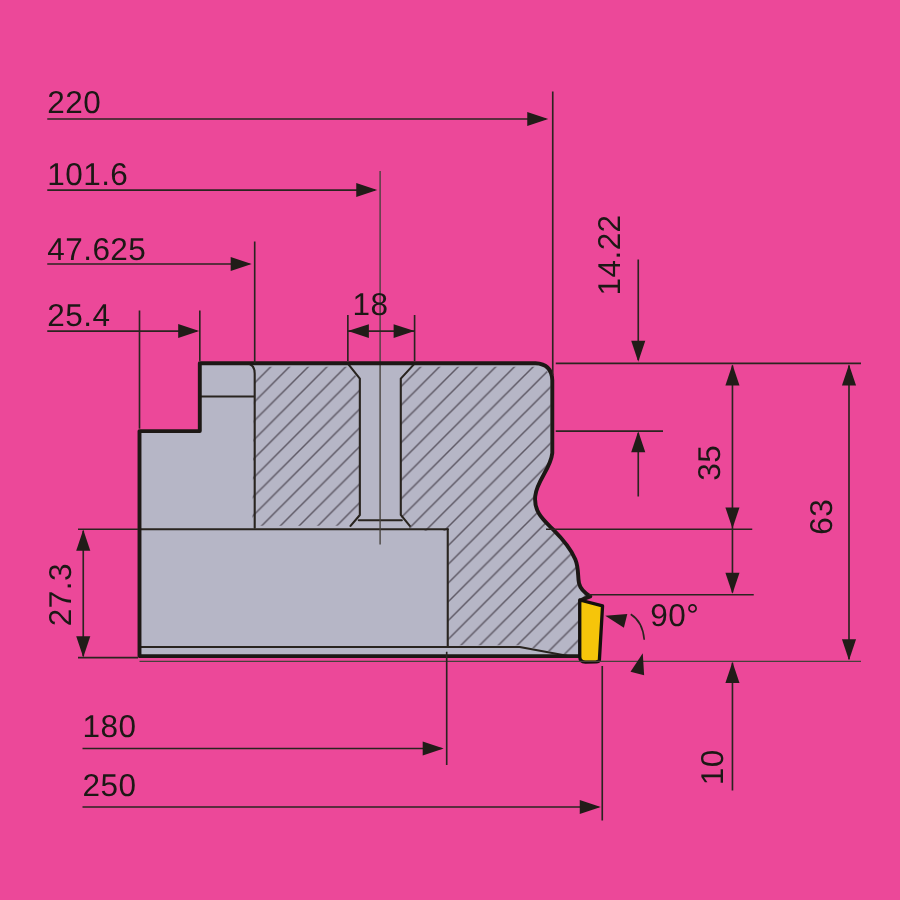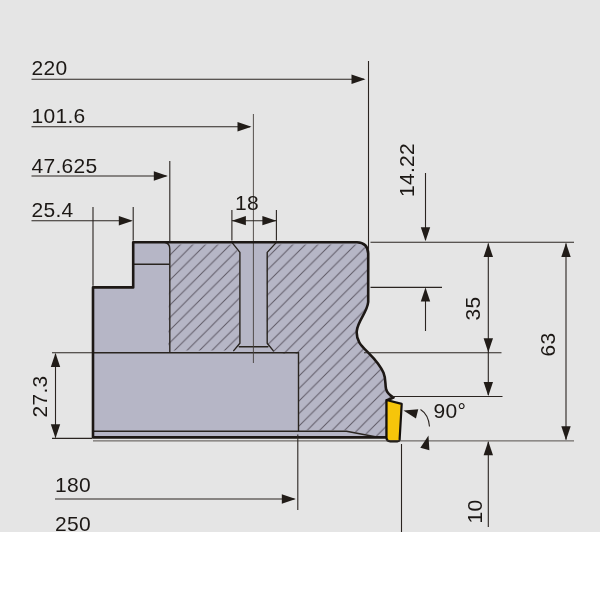--- a/index.html
+++ b/index.html
@@ -1,16 +1,16 @@
 <!DOCTYPE html>
 <html><head>
 <meta charset="utf-8">
 <style>
   html,body{margin:0;padding:0;background:#ffffff;}
-  .stage{width:600px;height:532px;background:#e5e5e5;position:relative;overflow:hidden;}
+  .stage{width:600px;height:600px;background:#ec4899;position:relative;overflow:hidden;}
   svg{display:block;}
   .dim-label{font-family:"Liberation Sans", sans-serif;font-size:21px;fill:#1c1815;letter-spacing:0.3px;}
   .outline{fill:none;stroke:#1d1815;stroke-width:2.6;stroke-linejoin:round;stroke-linecap:round;}
   .inner{fill:none;stroke:#29241f;stroke-width:1.4;stroke-linejoin:round;stroke-linecap:round;}
   .dim{fill:none;stroke:#2a2420;stroke-width:1.1;}
   .thin{fill:none;stroke:#45403b;stroke-width:0.9;}
   .arrow{fill:#211c18;stroke:none;}
   .leader{fill:none;stroke:#2a2420;stroke-width:1.1;}
 </style>
 </head>

